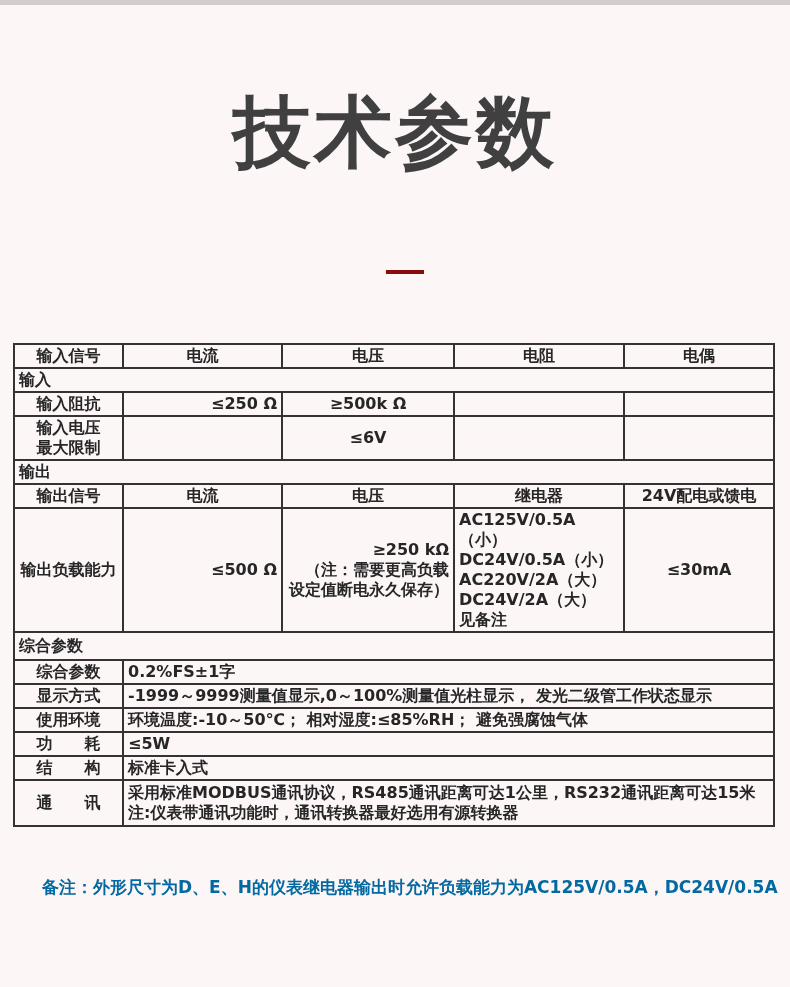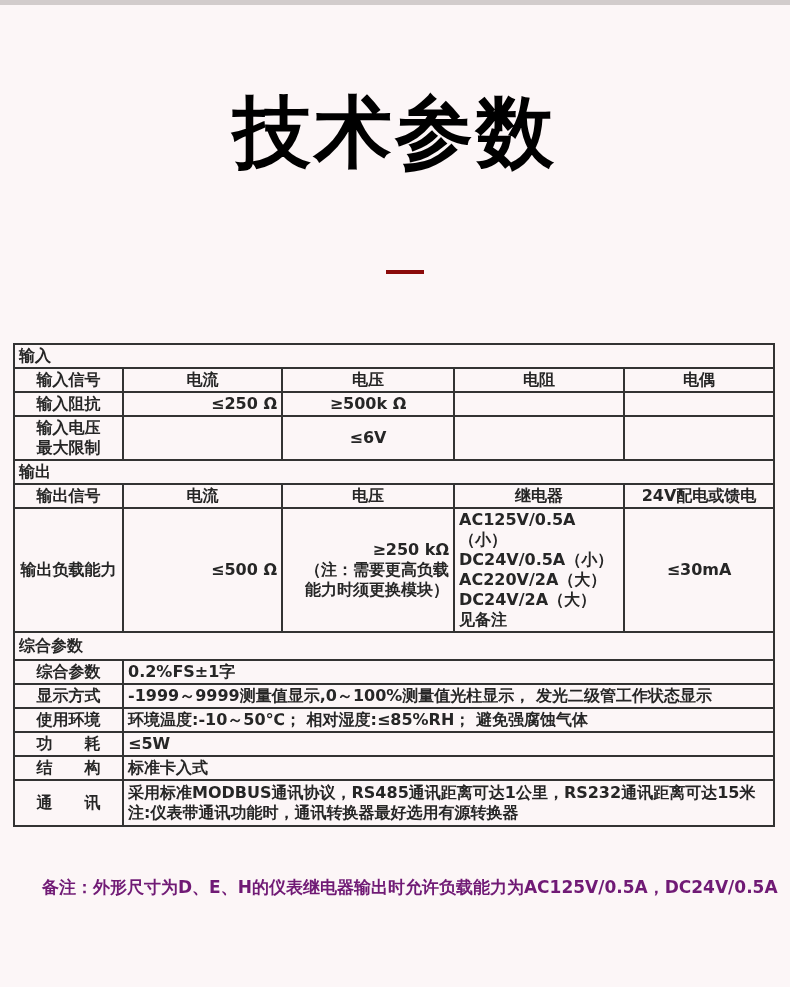--- a/index.html
+++ b/index.html
@@ -18,21 +18,21 @@
     width: 790px; height: 5px;
     background: #d2cccc;
   }
   .page-title {
     position: absolute;
     top: 92px; left: 0;
     width: 790px;
     text-align: center;
     font-size: 78px;
     font-weight: bold;
-    color: #000000;
+    color: #404040;
     letter-spacing: 3px;
     line-height: 1.05;
     white-space: nowrap;
   }
   .title-underline {
     position: absolute;
     top: 270px; left: 386px;
     width: 38px; height: 4px;
     background: #8b0a0a;
   }
@@ -61,21 +61,21 @@
   td.vtop { vertical-align: top; padding-top: 3px; }
   td.relay { padding-left: 18px; }
   td.vnote { padding-left: 6px; text-align: right; }
   td.vnote .indent1 { padding-left: 14px; }
   .note-line {
     position: absolute;
     top: 876px; left: 42px;
     width: 740px;
     font-size: 17px;
     font-weight: bold;
-    color: #701a75;
+    color: #0369a1;
     white-space: nowrap;
   }
 </style>
 </head>
 <body>
 
 <div class="top-bar"></div>
 
 <div class="page-title">技术参数</div>
 <div class="title-underline"></div>
@@ -83,30 +83,30 @@
 <table class="spec">
   <colgroup>
     <col style="width:109px">
     <col style="width:159px">
     <col style="width:172px">
     <col style="width:170px">
     <col style="width:150px">
   </colgroup>
 
   <tbody>
-      <tr style="height:22px">
-    <td class="sec" colspan="5">输入</td>
-  </tr>
-
-  <tr style="height:23px">
+      <tr style="height:23px">
     <td class="lbl">输入信号</td>
     <td class="val-c">电流</td>
     <td class="val-c">电压</td>
     <td class="val-c">电阻</td>
     <td class="val-c">电偶</td>
+  </tr>
+
+  <tr style="height:22px">
+    <td class="sec" colspan="5">输入</td>
   </tr>
 
   <tr style="height:22px">
     <td class="lbl">输入阻抗</td>
     <td class="val-l">≤250 Ω</td>
     <td class="val-c">≥500k Ω</td>
     <td></td>
     <td></td>
   </tr>
 
@@ -133,21 +133,21 @@
     <td class="val-c">继电器</td>
     <td class="val-c">24V配电或馈电</td>
   </tr>
 
   <tr style="height:91px">
     <td class="lbl vtop">输出负载能力</td>
     <td class="val-l vtop">≤500 Ω</td>
     <td class="vnote vtop">
       <div class="indent1">≥250 kΩ</div>
       <div>（注：需要更高负载</div>
-      <div>能力时须更换模块）</div>
+      <div>设定值断电永久保存）</div>
     </td>
     <td class="relay vtop">
       <div>AC125V/0.5A（小）</div>
       <div>DC24V/0.5A（小）</div>
       <div>AC220V/2A（大）</div>
       <div>DC24V/2A（大）</div>
       <div>见备注</div>
     </td>
     <td class="val-c vtop">≤30mA</td>
   </tr>

